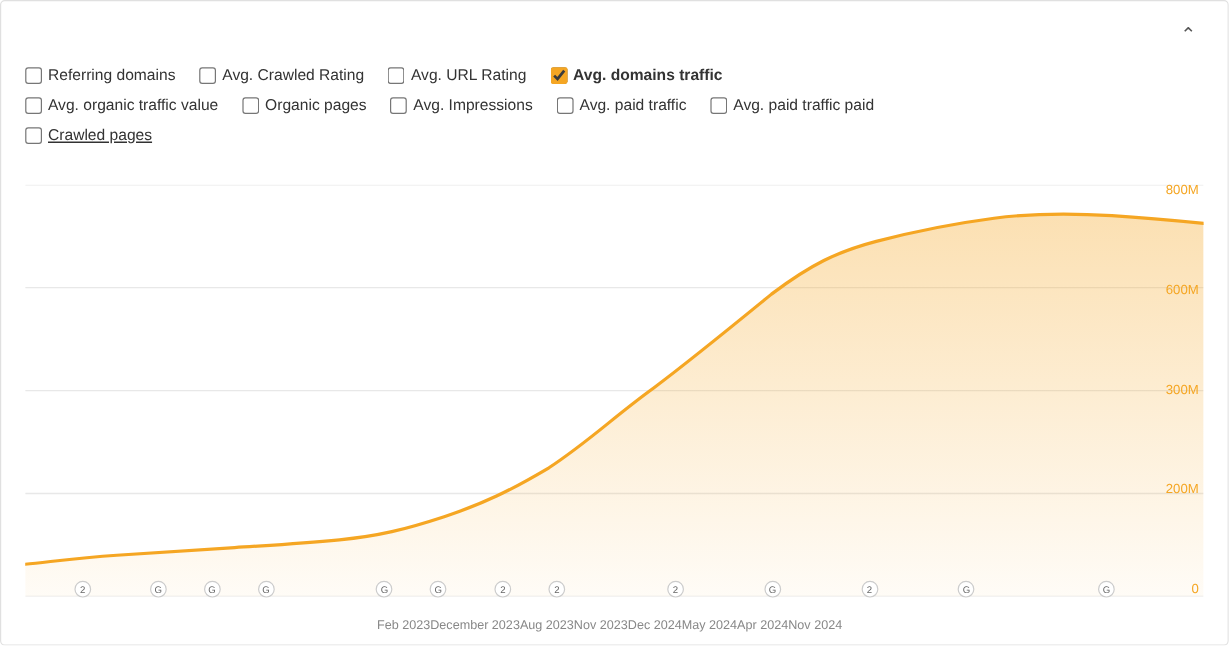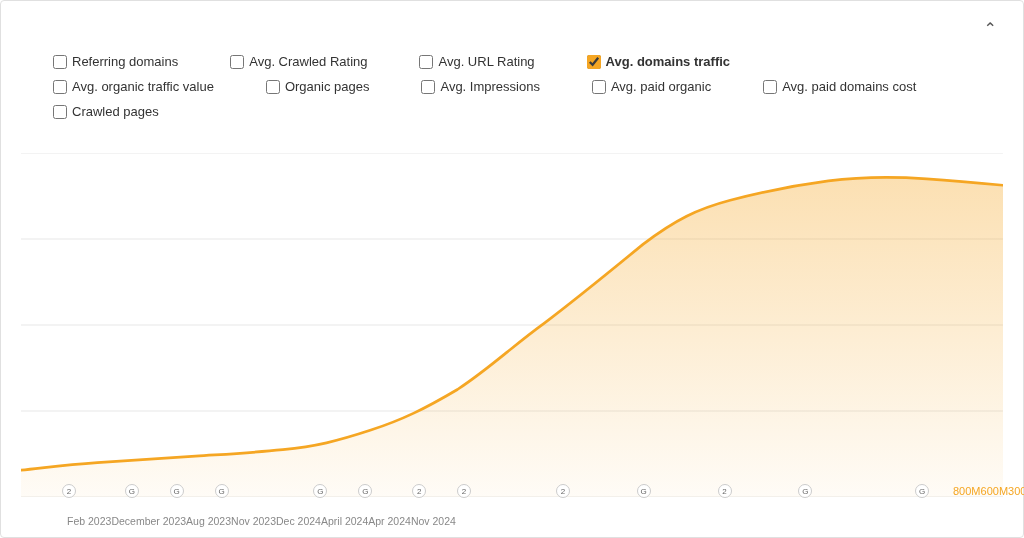--- a/index.html
+++ b/index.html
@@ -47,21 +47,20 @@
     }
     .checkbox-item {
       display: flex;
       align-items: flex-end;
       gap: 5px;
       margin-right: 20px;
       font-size: 13px;
       color: #333;
       white-space: nowrap;
       cursor: pointer;
-      margin-left: 32px;
     }
     .checkbox-item input[type="checkbox"] {
       width: 14px;
       height: 14px;
       margin: 0;
       cursor: pointer;
       accent-color: #f5a623;
     }
     .checkbox-item.checked-item {
       font-weight: 600;
@@ -86,38 +85,38 @@
       right: 0;
       bottom: 30px;
     }
     .y-axis-labels {
       position: absolute;
       top: 18px;
       right: 0;
       bottom: 30px;
       width: 50px;
       display: flex;
-      flex-direction: row;
+      flex-direction: column;
       justify-content: space-between;
       align-items: flex-end;
       padding-right: 4px;
     }
     .y-label {
       font-size: 11px;
       color: #f5a623;
       line-height: 1;
     }
     .x-axis-labels {
       position: absolute;
       bottom: 0;
       left: 46px;
       right: 54px;
       height: 28px;
       display: flex;
-      justify-content: flex-start;
+      justify-content: center;
       align-items: flex-end;
     }
     .x-label {
       font-size: 10.5px;
       color: #888;
       text-align: center;
     }
     .event-icons-row {
       position: absolute;
       bottom: 28px;
@@ -178,28 +177,28 @@
         <label class="checkbox-item">
           <input type="checkbox" style="">
           <span>Organic pages</span>
         </label>
         <label class="checkbox-item">
           <input type="checkbox" style="">
           <span>Avg. Impressions</span>
         </label>
         <label class="checkbox-item">
           <input type="checkbox" style="">
-          <span>Avg. paid organic</span>
-        </label>
-        <label class="checkbox-item">
-          <input type="checkbox" style="">
-          <span>Avg. paid domains cost</span>
-        </label>
-      </div>
-      <div style="display: flex; flex-wrap: wrap; gap: 4px 0px; width: 100%; margin-bottom: 4px;">
+          <span>Avg. paid traffic</span>
+        </label>
+        <label class="checkbox-item">
+          <input type="checkbox" style="">
+          <span>Avg. paid traffic paid</span>
+        </label>
+      </div>
+      <div style="display: flex; flex-wrap: wrap; gap: 4px 0px; width: 100%; margin-bottom: 4px; text-decoration: underline;">
         <label class="checkbox-item">
           <input type="checkbox" style="">
           <span>Crawled pages</span>
         </label>
       </div>
     </div>
 
   <div class="chart-area">
     <span class="chart-label-top"></span>
 
@@ -262,18 +261,18 @@
         <div class="event-icon" style="position: absolute; left: 84%; transform: translateX(-50%);">G</div>
         <div class="event-icon" style="position: absolute; left: 97%; transform: translateX(-50%);">G</div>
       </div>
 
     <div class="x-axis-labels" id="x-axis-container">
     <div class="x-label">Feb 2023</div>
         <div class="x-label">December 2023</div>
         <div class="x-label">Aug 2023</div>
         <div class="x-label">Nov 2023</div>
         <div class="x-label">Dec 2024</div>
-        <div class="x-label">April 2024</div>
+        <div class="x-label">May 2024</div>
         <div class="x-label">Apr 2024</div>
         <div class="x-label">Nov 2024</div>
       </div>
   </div>
 </div>
 
 </body></html>

